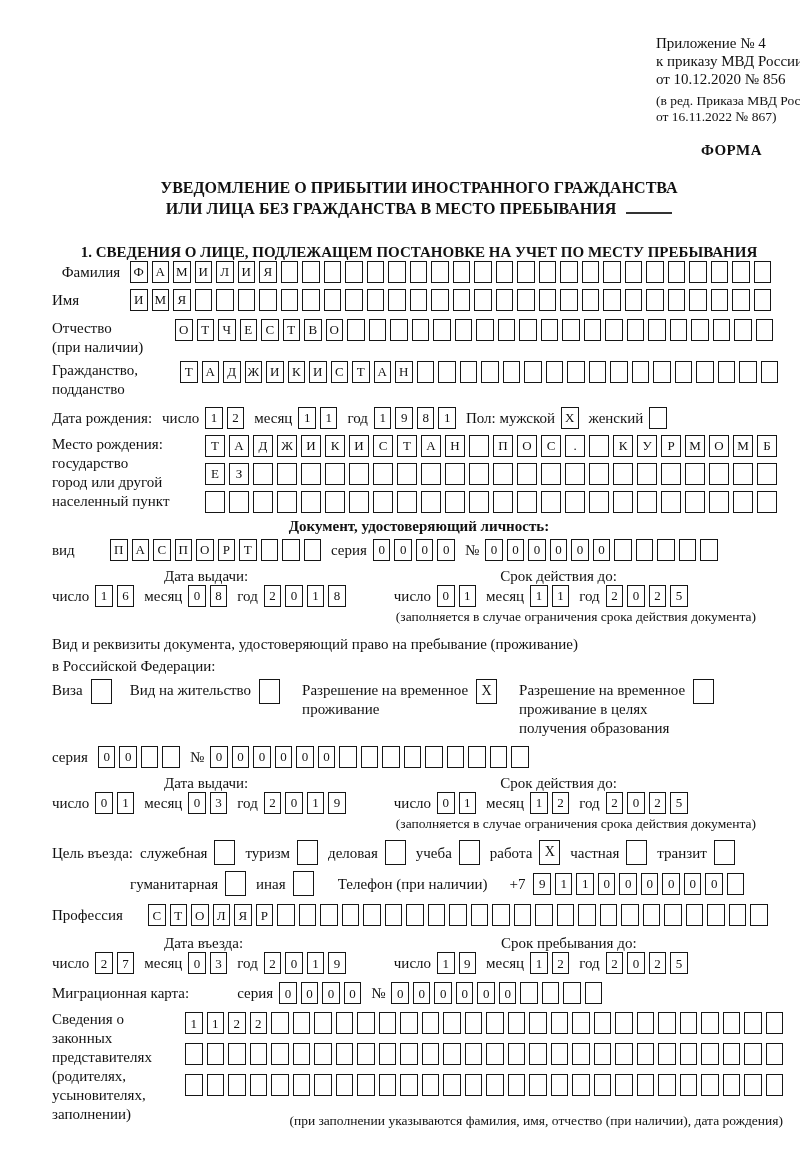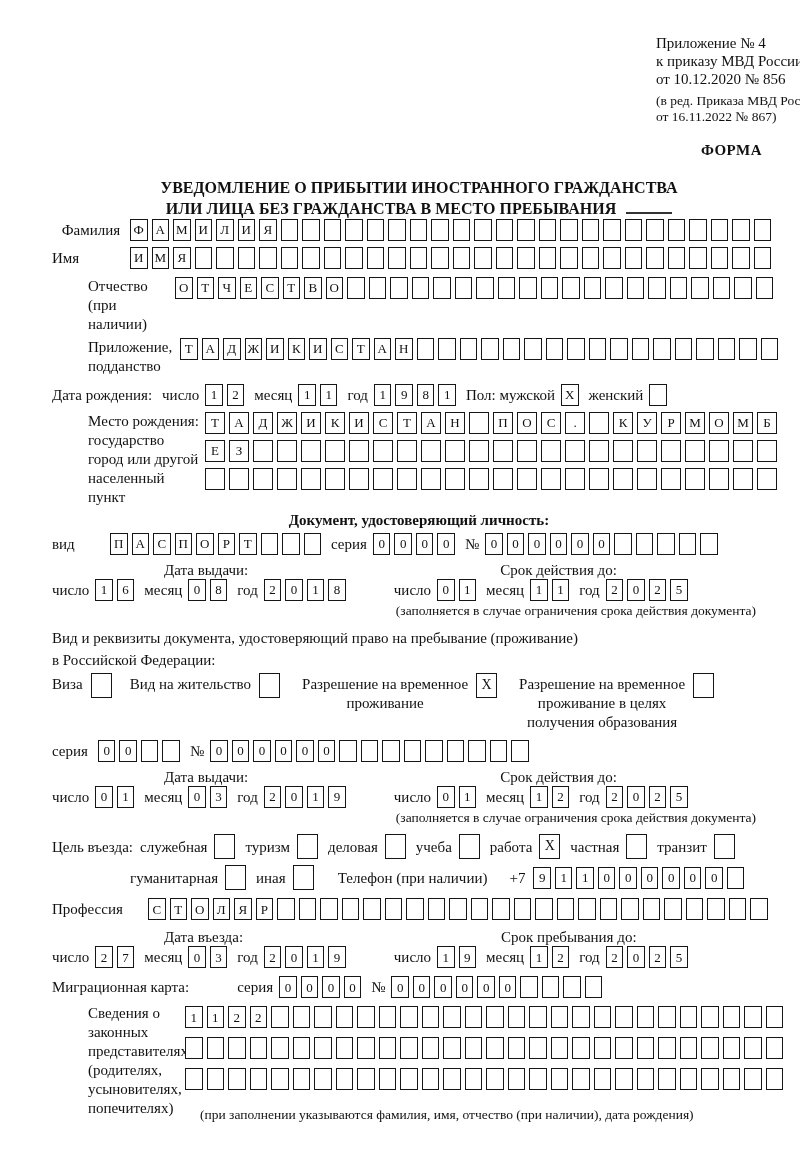--- a/index.html
+++ b/index.html
@@ -17,21 +17,21 @@
   .head-right .small{font-size:13.5px;line-height:16px;}
   .head-right .gap{margin-top:5px;}
   .forma{margin-top:16px;text-align:right;padding-right:24px;font-weight:bold;letter-spacing:.5px;}
   .title{margin-top:18px;text-align:center;font-weight:bold;font-size:16px;line-height:21px;}
   .uline{display:inline-block;width:46px;border-bottom:2px solid #333;margin-left:10px;height:12px;}
   .sec1{margin-top:24px;text-align:center;font-weight:bold;font-size:15px;}
 
   .row{display:flex;align-items:center;}
   .row.top{align-items:flex-start;}
   .lbl{flex-shrink:0;}
-  .lbl div{line-height:19px;margin-left:36px;}
+  .lbl div{line-height:19px;}
   .w78{width:78px;}.w123{width:123px;}.w128{width:128px;}.w153{width:153px;}
   .w58{width:58px;}.w96{width:96px;}.w133{width:133px;}
 
   .cells{display:flex;gap:4px;flex-wrap:nowrap;}
   .cell{
     box-sizing:border-box;flex-shrink:0;
     width:17.5px;height:22px;border:1.6px solid #161616;
     display:inline-flex;align-items:center;justify-content:center;
     font-size:13px;background:#fff;
   }
@@ -41,21 +41,21 @@
 
   .dlbl{margin:0 6px 0 10px;white-space:nowrap;}
   .dlbl.first{margin-left:0;}
   .dgroup{display:flex;align-items:center;}
   .hdr-row{display:flex;font-size:15px;}
   .note{font-size:13.5px;text-align:right;padding-right:30px;margin-top:2px;}
 
   .center-b{ text-align:center;font-weight:bold;}
   .opt{display:flex;align-items:flex-start;}
   .opt .txt{line-height:19px;}
-  .opt .txt.c{text-align:center;}
+  .opt .txt.c{}
   .opt .cells{margin-left:8px;margin-top:-2px;}
 
   .pitem{display:flex;align-items:center;}
   .pitem .cells{margin:0 10px 0 7px;}
 
   .caption{font-size:13.5px;margin-left:172px;margin-top:8px;}
   .mt24{text-align:center;}.mt8{margin-top:8px;}.mt6{margin-top:6px;}.mt4{margin-top:4px;}
 </style>
 </head>
 <body>
@@ -70,20 +70,21 @@
     <div class="small">от 16.11.2022 № 867)</div>
   </div>
 
   <div class="forma">ФОРМА</div>
 
   <div class="title">
     <div>УВЕДОМЛЕНИЕ О ПРИБЫТИИ ИНОСТРАННОГО ГРАЖДАНСТВА</div>
     <div><span>ИЛИ ЛИЦА БЕЗ ГРАЖДАНСТВА В МЕСТО ПРЕБЫВАНИЯ</span><span class="uline"></span></div>
   </div>
 
+  <div class="sec1">1. СВЕДЕНИЯ О ЛИЦЕ, ПОДЛЕЖАЩЕМ ПОСТАНОВКЕ НА УЧЕТ ПО МЕСТУ ПРЕБЫВАНИЯ</div>
 
   <div class="row mt24">
     <div class="lbl w78">Фамилия</div>
     <div class="cells">
         <span class="cell">Ф</span>
         <span class="cell">А</span>
         <span class="cell">М</span>
         <span class="cell">И</span>
         <span class="cell">Л</span>
         <span class="cell">И</span>
@@ -182,21 +183,21 @@
         <span class="cell"></span>
         <span class="cell"></span>
         <span class="cell"></span>
         <span class="cell"></span>
         <span class="cell"></span>
       </div>
   </div>
 
   <div class="row top mt4">
     <div class="lbl w128">
-      <div>Приложение,</div>
+      <div>Гражданство,</div>
       <div>подданство</div>
     </div>
     <div class="cells">
         <span class="cell">Т</span>
         <span class="cell">А</span>
         <span class="cell">Д</span>
         <span class="cell">Ж</span>
         <span class="cell">И</span>
         <span class="cell">К</span>
         <span class="cell">И</span>
@@ -716,21 +717,21 @@
       </div>
   </div>
 
   <div class="row top mt6">
     <div class="lbl w133">
       <div>Сведения о</div>
       <div>законных</div>
       <div>представителях</div>
       <div>(родителях,</div>
       <div>усыновителях,</div>
-      <div>попечителях)</div>
+      <div>заполнении)</div>
     </div>
     <div class="stack" style="gap:9px;margin-top:2px;">
       <div class="cells">
           <span class="cell">1</span>
           <span class="cell">1</span>
           <span class="cell">2</span>
           <span class="cell">2</span>
           <span class="cell"></span>
           <span class="cell"></span>
           <span class="cell"></span>
@@ -809,17 +810,17 @@
           <span class="cell"></span>
           <span class="cell"></span>
           <span class="cell"></span>
           <span class="cell"></span>
           <span class="cell"></span>
           <span class="cell"></span>
           <span class="cell"></span>
           <span class="cell"></span>
           <span class="cell"></span>
         </div>
-      <div class="caption" style="margin-left:15px;">(при заполнении указываются фамилия, имя, отчество (при наличии), дата рождения)</div>
+      <div class="caption" style="margin-left:38px;text-align:right;">(при заполнении указываются фамилия, имя, отчество (при наличии), дата рождения)</div>
     </div>
   </div>
 
 </div>
 
 </body></html>

